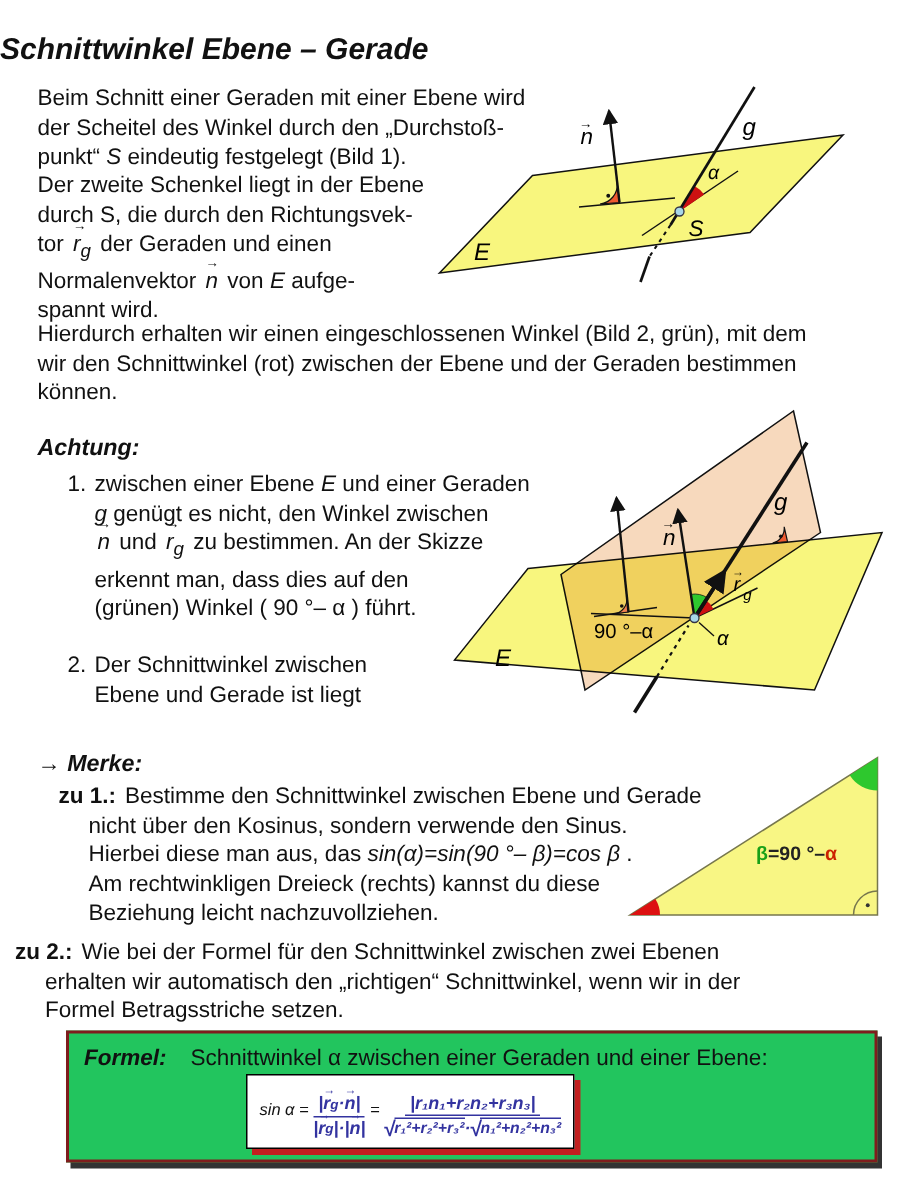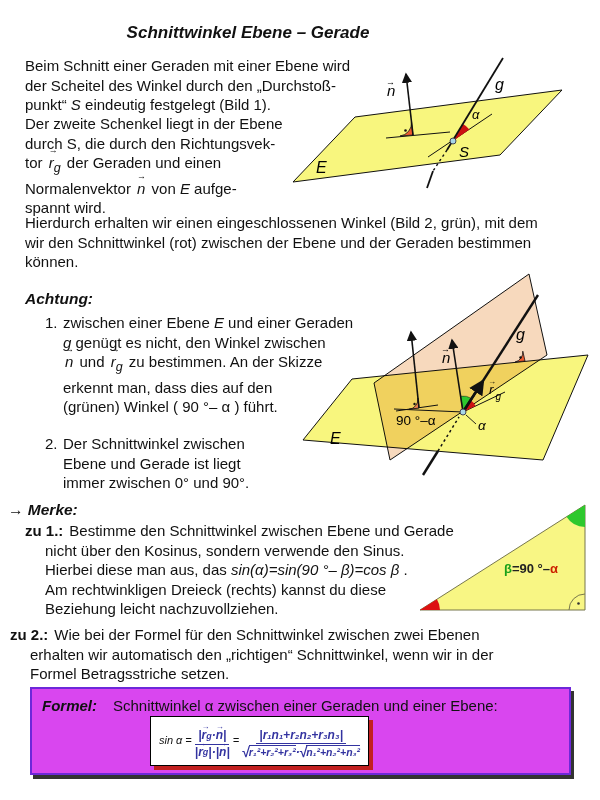--- a/index.html
+++ b/index.html
@@ -1,30 +1,30 @@
 <!DOCTYPE html>
 <html><head>
 <meta charset="utf-8">
 <style>
   html,body{margin:0;padding:0;background:#fff}
   .page{position:relative;width:600px;height:800px;background:#fff;overflow:hidden;
         font-family:"Liberation Sans",sans-serif;color:#111;font-size:15px;line-height:19.5px}
   .abs{position:absolute}
   .it{font-style:italic}
   .b{font-weight:bold}
-  .title{top:20px;left:0;width:496px;text-align:center;font-size:17px;font-weight:bold;font-style:italic;line-height:26px}
+  .title{top:20px;left:0;width:496px;text-align:left;font-size:20px;font-weight:bold;font-style:italic;line-height:26px}
   .ln{white-space:nowrap}
   .ivec{position:relative;display:inline-block;margin:0 2px;font-style:italic}
   .ivec .ar{position:absolute;top:-7px;left:0;font-size:9px;line-height:9px;font-style:normal}
   .num-li{display:flex}
   .num-li .no{width:18px;flex:0 0 18px}
   .hang{padding-left:20px}
   .zu-label{font-weight:bold;margin-right:6px}
   
-  .formel-outer{left:30px;top:687px;width:537px;height:84px;border:2px solid #6d28d9;box-shadow:3px 4px 0 #333;background:#d946ef}
+  .formel-outer{left:44px;top:687px;width:537px;height:84px;border:2px solid #7f1d1d;box-shadow:3px 4px 0 #333;background:#22c55e}
   .formel-head{padding:7px 0 0 10px;font-size:15px}
   .formel-head .fl{font-weight:bold;font-style:italic;margin-right:16px}
   .formel-inner{position:absolute;left:118px;top:27px;height:44px;border:1.5px solid #000;box-shadow:4px 4px 0 #c22020;background:#fff;display:flex;align-items:center;padding:2px 8px;gap:3px}
   .msin{font-style:italic;font-size:11px;color:#111}
   .frac{display:inline-flex;flex-direction:column;align-items:center;color:#3333a0;font-weight:bold;font-style:italic;font-size:12px;line-height:13px}
   .frac .fnum{border-bottom:1.3px solid #3333a0;padding:6px 3px 1px;display:inline-flex;align-items:baseline}
   .frac .fden{padding-top:1px;display:inline-flex;align-items:center}
   .vec{position:relative;display:inline-block}
   .vec .ar{position:absolute;top:-6px;left:0;font-size:8px;line-height:8px;font-style:normal}
   .fsub{font-size:9px;vertical-align:-2px}
@@ -130,31 +130,30 @@
       </div>
     </div>
   </div>
 
   <div class="abs" style="left:45px;top:434px">
     <div class="num-li">
       <span class="no">2.</span>
       <div>
         <div class="ln">Der Schnittwinkel zwischen</div>
         <div class="ln">Ebene und Gerade ist liegt</div>
-        <div class="ln">immer zwischen 0° und 90°.</div>
       </div>
     </div>
   </div>
 
-  <div class="abs" style="left:8px;top:500px;font-size:15.5px">
+  <div class="abs" style="left:25px;top:500px;font-size:15.5px">
     <span>→</span>
     <span class="b it">Merke:</span>
   </div>
 
-  <div class="abs" style="left:25px;top:521px">
+  <div class="abs" style="left:39px;top:521px">
     <div class="ln"><span class="zu-label">zu 1.:</span><span>Bestimme den Schnittwinkel zwischen Ebene und Gerade</span></div>
     <div class="ln hang">nicht über den Kosinus, sondern verwende den Sinus.</div>
     <div class="ln hang"><span>Hierbei diese man aus, das </span><span class="it">sin(α)=sin(90 °– β)=cos β</span><span> .</span></div>
     <div class="ln hang">Am rechtwinkligen Dreieck (rechts) kannst du diese</div>
     <div class="ln hang">Beziehung leicht nachzuvollziehen.</div>
   </div>
 
   <svg class="abs" style="left:413px;top:497px" width="180" height="120" viewBox="413 497 180 120">
     <polygon points="420,610 585,610 585,505" fill="#f8f684" stroke="#77774d" stroke-width="1"></polygon>
     <path d="M585,505 L566.5,516.8 A22,22 0 0 0 585,527 Z" fill="#2ec82e"></path>

